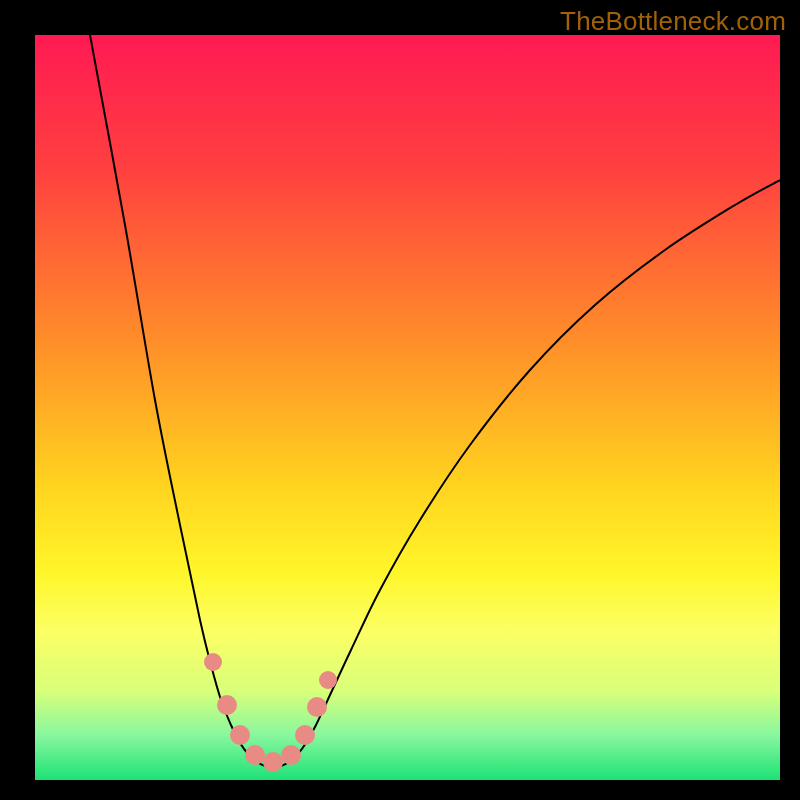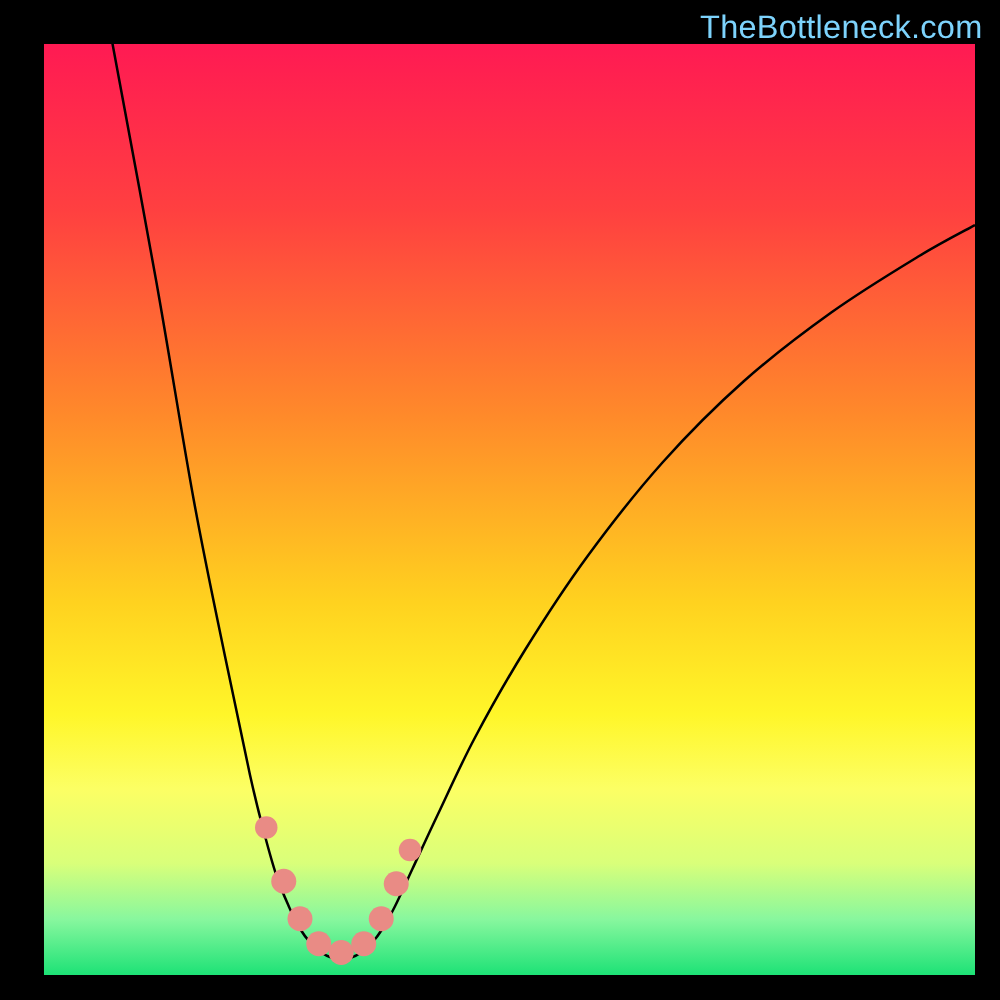--- a/index.html
+++ b/index.html
@@ -25,21 +25,21 @@
     width: 745px;
     height: 745px;
     overflow: hidden;
   }
   .watermark {
     position: absolute;
     top: 6px;
     right: 14px;
     font-family: Arial, Helvetica, sans-serif;
     font-size: 26px;
-    color: #7dd3fc;
+    color: #a16207;
     letter-spacing: 0.2px;
   }
   svg { display: block; }
 </style>
 </head>
 <body>
 
 <div class="frame">
 
   <div class="watermark">TheBottleneck.com</div>

